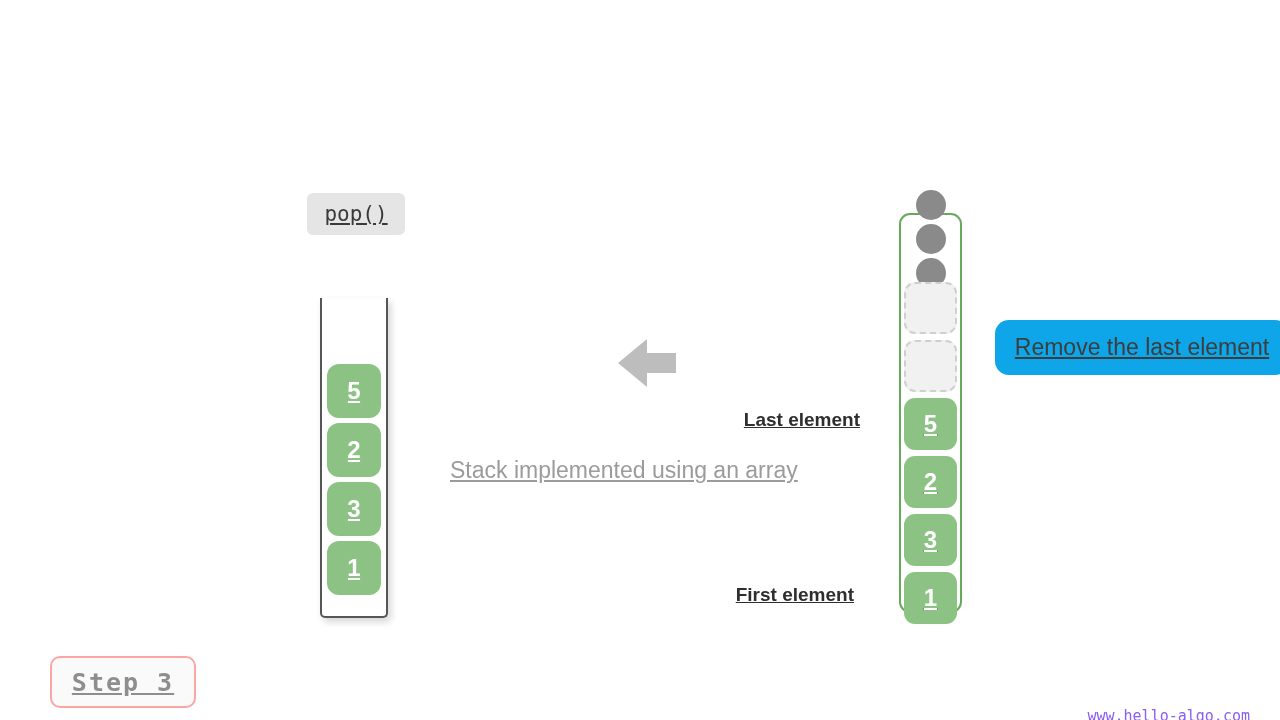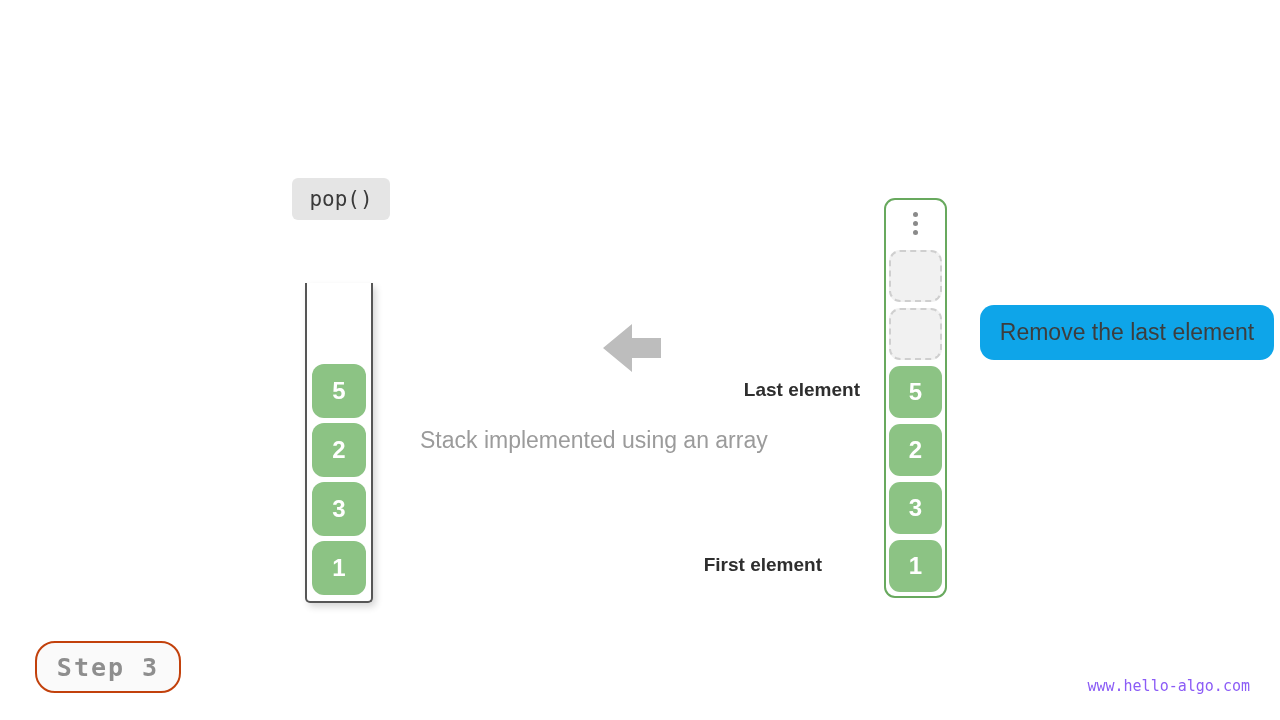--- a/index.html
+++ b/index.html
@@ -1,15 +1,15 @@
 <!DOCTYPE html>
 <html><head>
 <meta charset="utf-8">
 <style>
-  * { margin: 0; padding: 0; box-sizing: border-box; }
+  * { margin: 0; padding: 15px; box-sizing: border-box; text-decoration: underline; }
   html, body { width: 1280px; height: 720px; background: #ffffff; overflow: hidden; }
   body { font-family: "Liberation Sans", sans-serif; position: relative; }
 
   .abs { position: absolute; }
 
   
   .pop-label {
     left: 292px; top: 178px; width: 98px; height: 42px;
     background: #e5e5e5; border-radius: 6px;
     display: flex; align-items: center; justify-content: center;
@@ -47,21 +47,21 @@
     left: 603px; top: 324px; width: 58px; height: 48px;
     background: #bdbdbd;
     clip-path: polygon(0 50%, 50% 0, 50% 29%, 100% 29%, 100% 71%, 50% 71%, 50% 100%);
   }
 
   .label-bold {
     font-size: 19px; font-weight: 700; color: #2e2e2e;
     text-align: right; width: 210px;
   }
   .last-element  { left: 650px; top: 379px; }
-  .first-element { left: 612px; top: 554px; }
+  .first-element { left: 644px; top: 554px; }
 
   .caption {
     left: 420px; top: 427px; width: 440px;
     font-size: 23px; color: #9b9b9b;
   }
 
   
   .right-stack {
     left: 884px; top: 198px; width: 63px; height: 400px;
     border: 2px solid #68a95e; border-radius: 11px;
@@ -84,21 +84,21 @@
   .tooltip {
     left: 980px; top: 305px; width: 294px; height: 55px;
     background: #0ea5e9; border-radius: 14px;
     display: flex; align-items: center; justify-content: center;
     font-size: 23px; color: #3d3d3d;
   }
 
   
   .step-badge {
     left: 35px; top: 641px; width: 146px; height: 52px;
-    background: #fafafa; border: 2px solid #c2410c; border-radius: 20px;
+    background: #fafafa; border: 2px solid #fca5a5; border-radius: 10px;
     display: flex; align-items: center; justify-content: center;
     font-family: "DejaVu Sans Mono", monospace;
     font-size: 25px; font-weight: 700; color: #8e8e8e;
     letter-spacing: 2px; white-space: pre;
   }
 
   .watermark {
     left: 1040px; top: 677px; width: 210px;
     text-align: right; font-family: "DejaVu Sans Mono", monospace;
     font-size: 15px; color: #8b5cf6;

